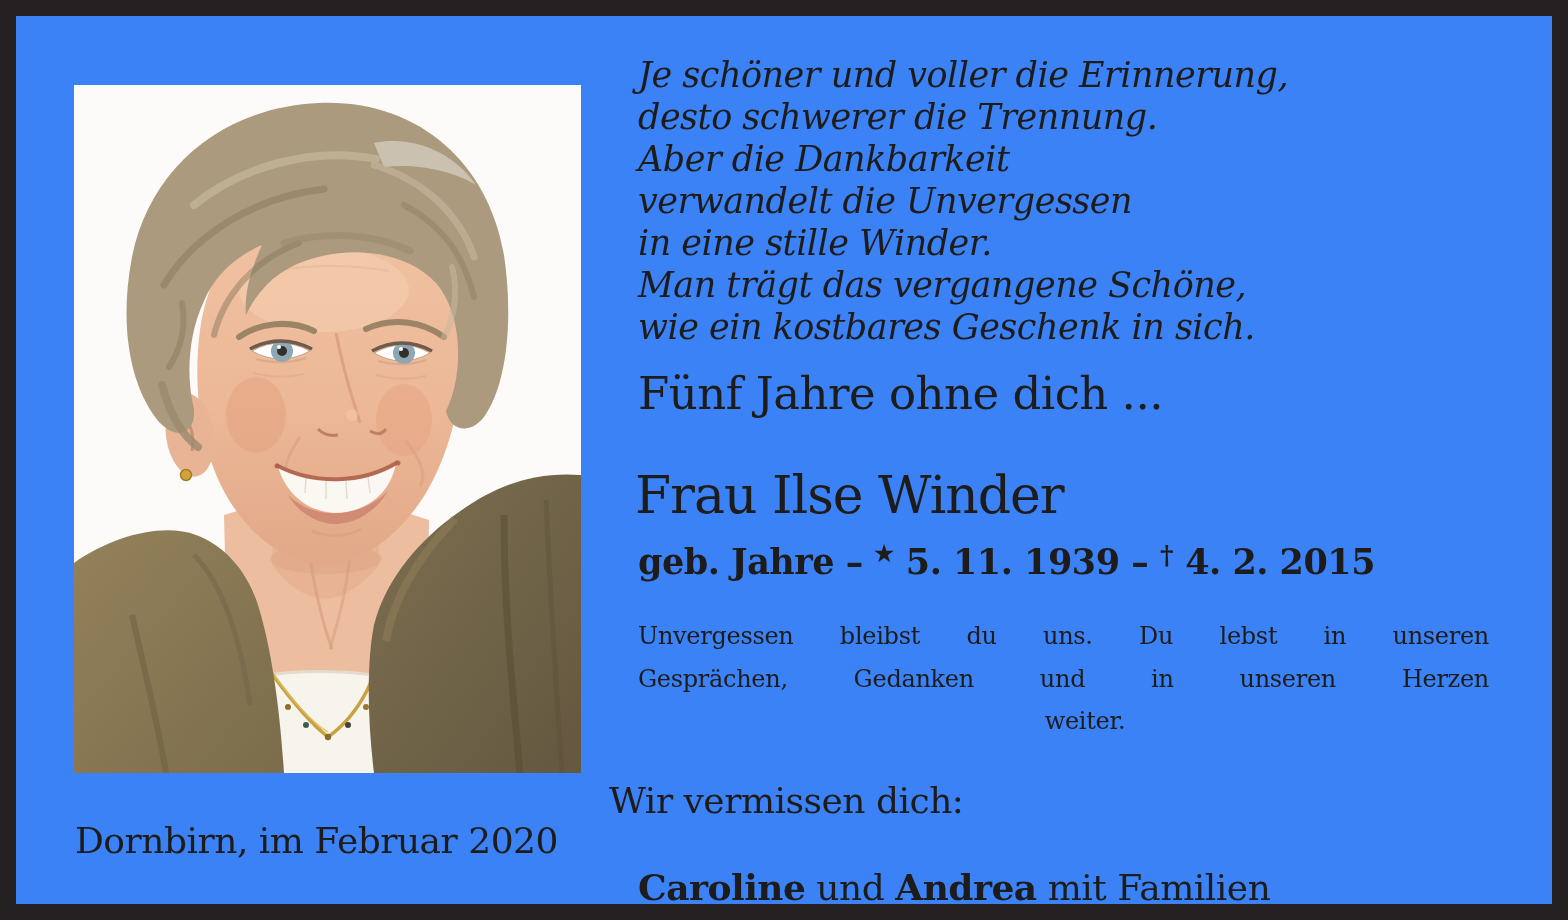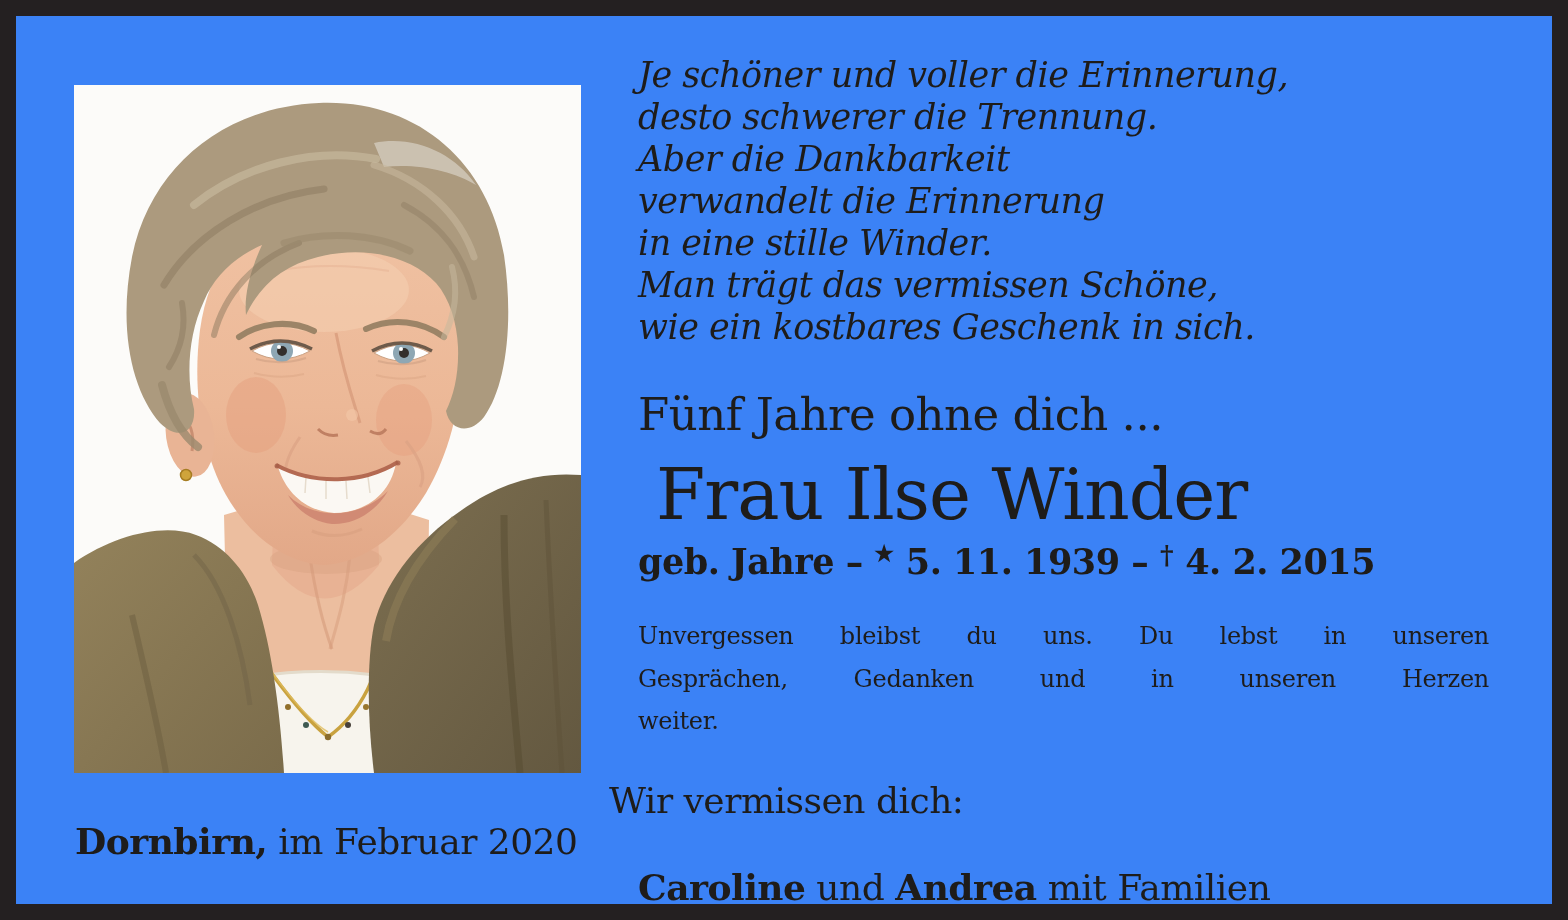--- a/index.html
+++ b/index.html
@@ -16,53 +16,53 @@
   .photo{
     position:absolute;left:58px;top:69px;width:507px;height:688px;
   }
   .photo svg{display:block;width:100%;height:100%;}
   .poem{
     position:absolute;left:622px;top:38px;
     font-style:italic;font-size:35px;line-height:42px;
     letter-spacing:-0.5px;white-space:nowrap;
   }
   .intro{
-    position:absolute;left:622px;top:372px;
+    position:absolute;left:622px;top:351px;
     font-size:45px;white-space:nowrap;letter-spacing:-0.5px;
   }
   .name{
-    position:absolute;left:640px;top:444px;
-    font-size:71px;line-height:70px;white-space:nowrap;letter-spacing:-1px;
+    position:absolute;left:619px;top:444px;
+    font-size:52px;line-height:70px;white-space:nowrap;letter-spacing:-1px;
   }
   .dates{
     position:absolute;left:622px;top:524px;
     font-size:35px;font-weight:bold;white-space:nowrap;letter-spacing:-0.5px;
   }
   .sym-star{font-size:22px;vertical-align:13px;letter-spacing:0;}
   .sym-dagger{font-size:26px;vertical-align:10px;letter-spacing:0;}
   .memorial{
     position:absolute;left:622px;top:599px;width:851px;
     font-size:24px;line-height:42.5px;letter-spacing:-0.3px;
   }
   .memorial .jl{text-align:justify;text-align-last:justify;}
-  .memorial .ll{text-align:left;}
+  .memorial .ll{text-align:center;margin-left:43px;}
   .closing{
     position:absolute;left:593px;top:764px;
     font-size:36px;white-space:nowrap;letter-spacing:-0.5px;
   }
   .mourners{
     position:absolute;left:622px;top:850px;
     font-size:36px;white-space:nowrap;letter-spacing:-0.5px;
   }
   .mourners .b{font-weight:bold;}
   .dateline{
     position:absolute;left:59px;top:804px;
     font-size:36px;white-space:nowrap;letter-spacing:-0.5px;
   }
-  .dateline .b{font-weight:bold;margin-top:10px;}
+  .dateline .b{font-weight:normal;margin-top:10px;}
 </style>
 </head>
 <body>
 
 <div class="frame">
 
   <div class="photo" aria-label="portrait-elderly-woman-short-ash-blonde-hair-olive-cardigan-gold-necklace">
     <svg viewBox="0 0 507 688" preserveAspectRatio="none">
       <defs>
         <linearGradient id="skinG" x1="0" y1="0" x2="0" y2="1">
@@ -165,23 +165,23 @@
       <path d="M 370,252 C 381,230 384,205 378,182" fill="none" stroke="#c6b89c" stroke-width="6" stroke-linecap="round" opacity="0.55"></path>
       <path d="M 88,300 C 96,330 108,350 124,362" fill="none" stroke="#9b8a6e" stroke-width="8" stroke-linecap="round" opacity="0.8"></path>
       <path d="M 210,158 C 250,146 300,148 336,166" fill="none" stroke="#9b8a6e" stroke-width="7" stroke-linecap="round" opacity="0.6"></path>
     </svg>
   </div>
 
   <div class="poem">
     <div>Je schöner und voller die Erinnerung,</div>
     <div>desto schwerer die Trennung.</div>
     <div>Aber die Dankbarkeit</div>
-    <div>verwandelt die Erinnerung</div>
+    <div>verwandelt die Unvergessen</div>
     <div>in eine stille Winder.</div>
-    <div>Man trägt das vermissen Schöne,</div>
+    <div>Man trägt das vergangene Schöne,</div>
     <div>wie ein kostbares Geschenk in sich.</div>
   </div>
 
   <div class="intro">Fünf Jahre ohne dich ...</div>
 
   <div class="name">Frau Ilse Winder</div>
 
   <div class="dates">
     <span>geb. Jahre</span><span> – </span><span class="sym-star">★</span><span> 5. 11. 1939</span><span> – </span><span class="sym-dagger">†</span><span> 4. 2. 2015</span>
   </div>

